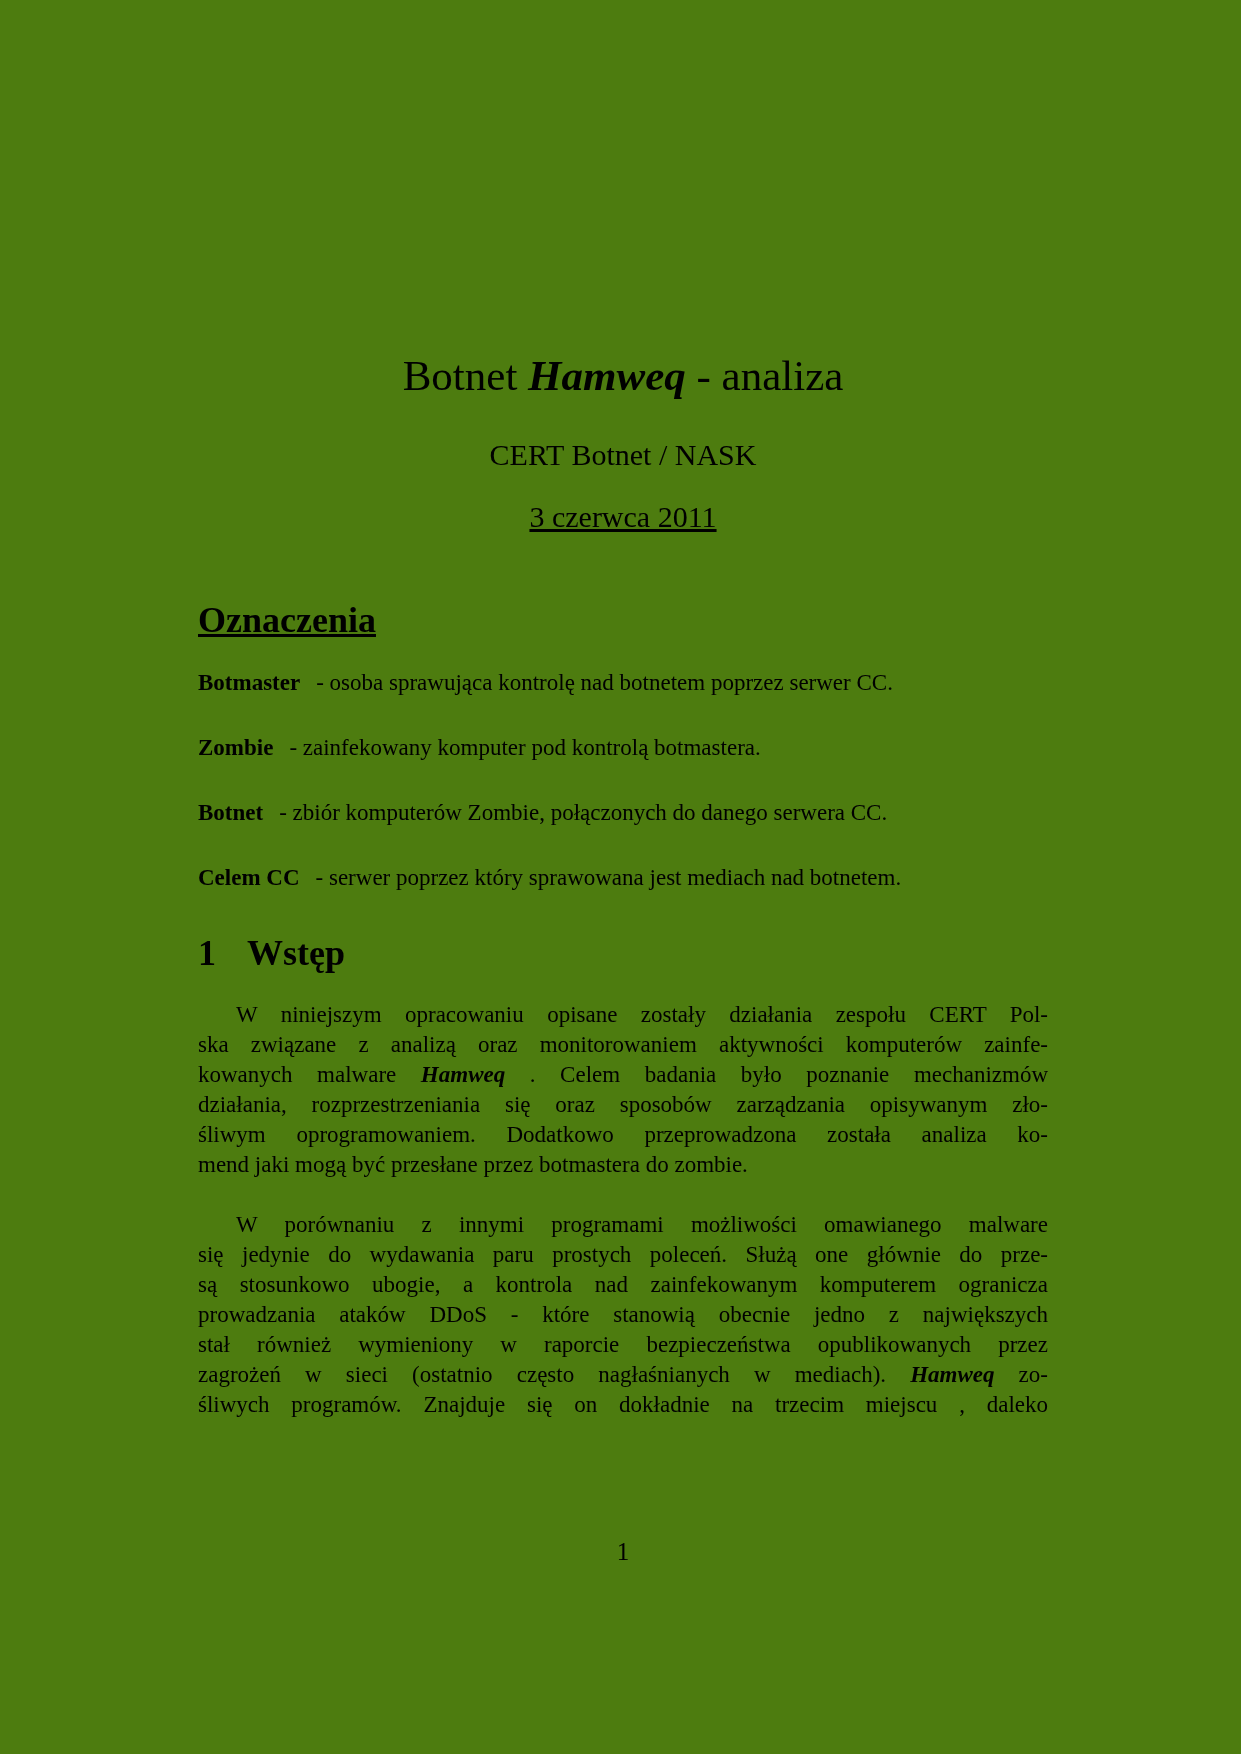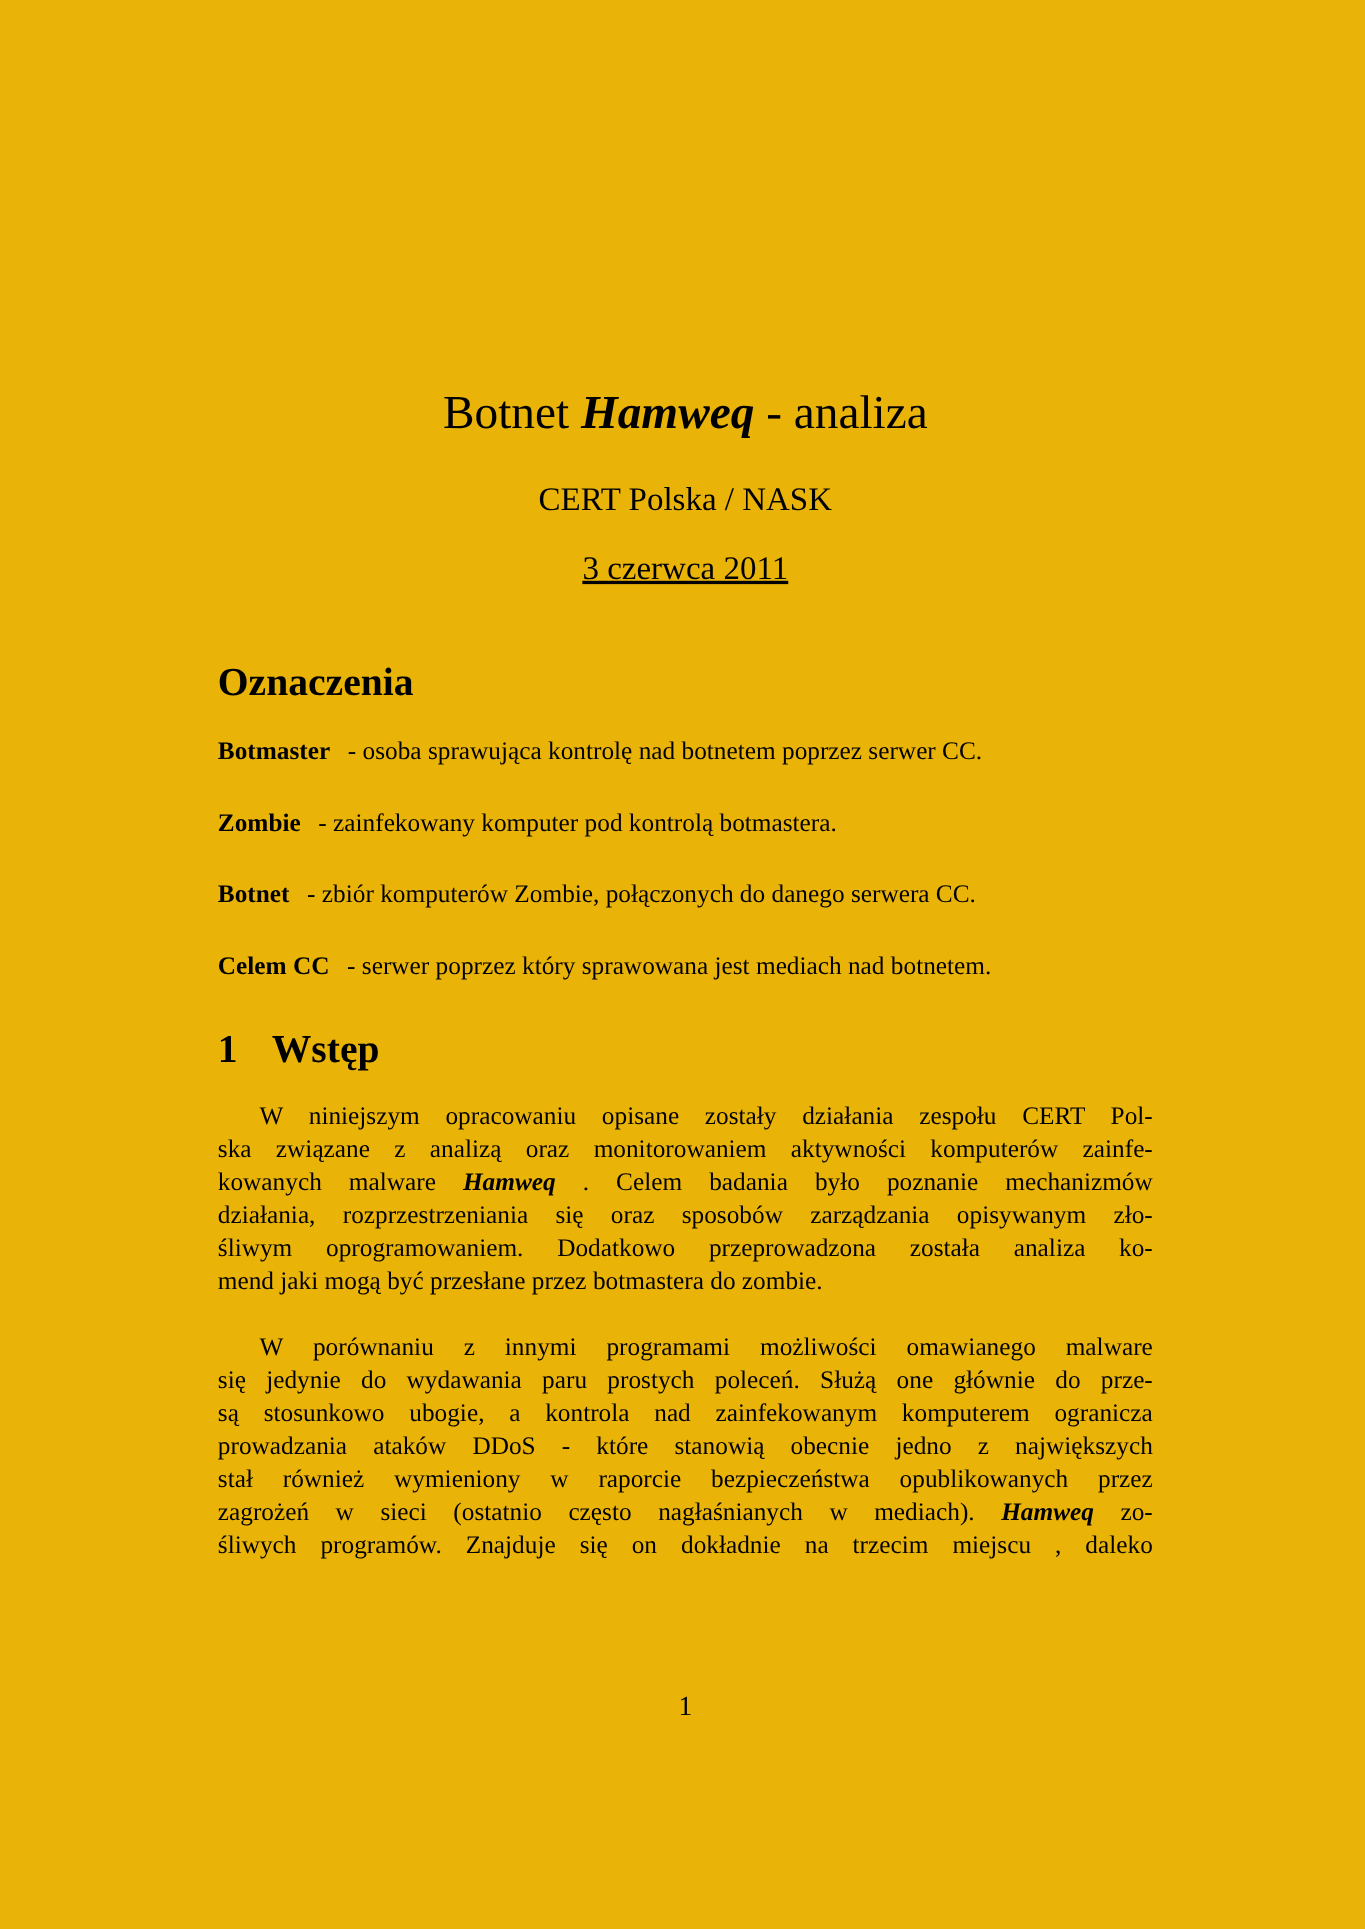--- a/index.html
+++ b/index.html
@@ -1,20 +1,20 @@
 <!DOCTYPE html>
 <html><head>
 <meta charset="utf-8">
 <style>
   html, body { margin: 0; padding: 0; background: #ffffff; }
   .page {
     position: relative;
     width: 1241px;
     height: 1754px;
-    background: #eab308;
+    background: #4d7c0f;
     color: #000000;
     font-family: "Liberation Serif", "DejaVu Serif", serif;
     overflow: hidden;
   }
   .centerband {
     position: absolute;
     left: 198px;
     width: 850px;
     text-align: center;
     white-space: nowrap;
@@ -26,21 +26,21 @@
 
   .sec-heading {
     position: absolute;
     left: 198px;
     width: 850px;
     font-size: 36px;
     font-weight: 700;
     line-height: 1.1;
     white-space: nowrap;
   }
-  .h-oznaczenia { top: 601px; }
+  .h-oznaczenia { top: 601px; text-decoration: underline; }
   .h-wstep { top: 934px; }
   .secnum { display: inline-block; margin-right: 31px; }
 
   .defs {
     position: absolute;
     left: 198px;
     top: 668px;
     width: 850px;
     font-size: 23px;
     line-height: 30px;
@@ -63,21 +63,21 @@
 
   .pagenum-band { top: 1538px; font-size: 25px; }
 </style>
 </head>
 <body>
 
 <div class="page">
 
   <div class="centerband doc-title"><span>Botnet </span><span class="bi">Hamweq</span><span> - analiza</span></div>
 
-  <div class="centerband doc-authors">CERT Polska / NASK</div>
+  <div class="centerband doc-authors">CERT Botnet / NASK</div>
 
   <div class="centerband doc-date">3 czerwca 2011</div>
 
   <div class="sec-heading h-oznaczenia">Oznaczenia</div>
 
   <div class="defs">
     <div class="def">
       <span class="term">Botmaster</span><span class="deftext">- osoba sprawująca kontrolę nad botnetem poprzez serwer CC.</span>
     </div>
     <div class="def">

